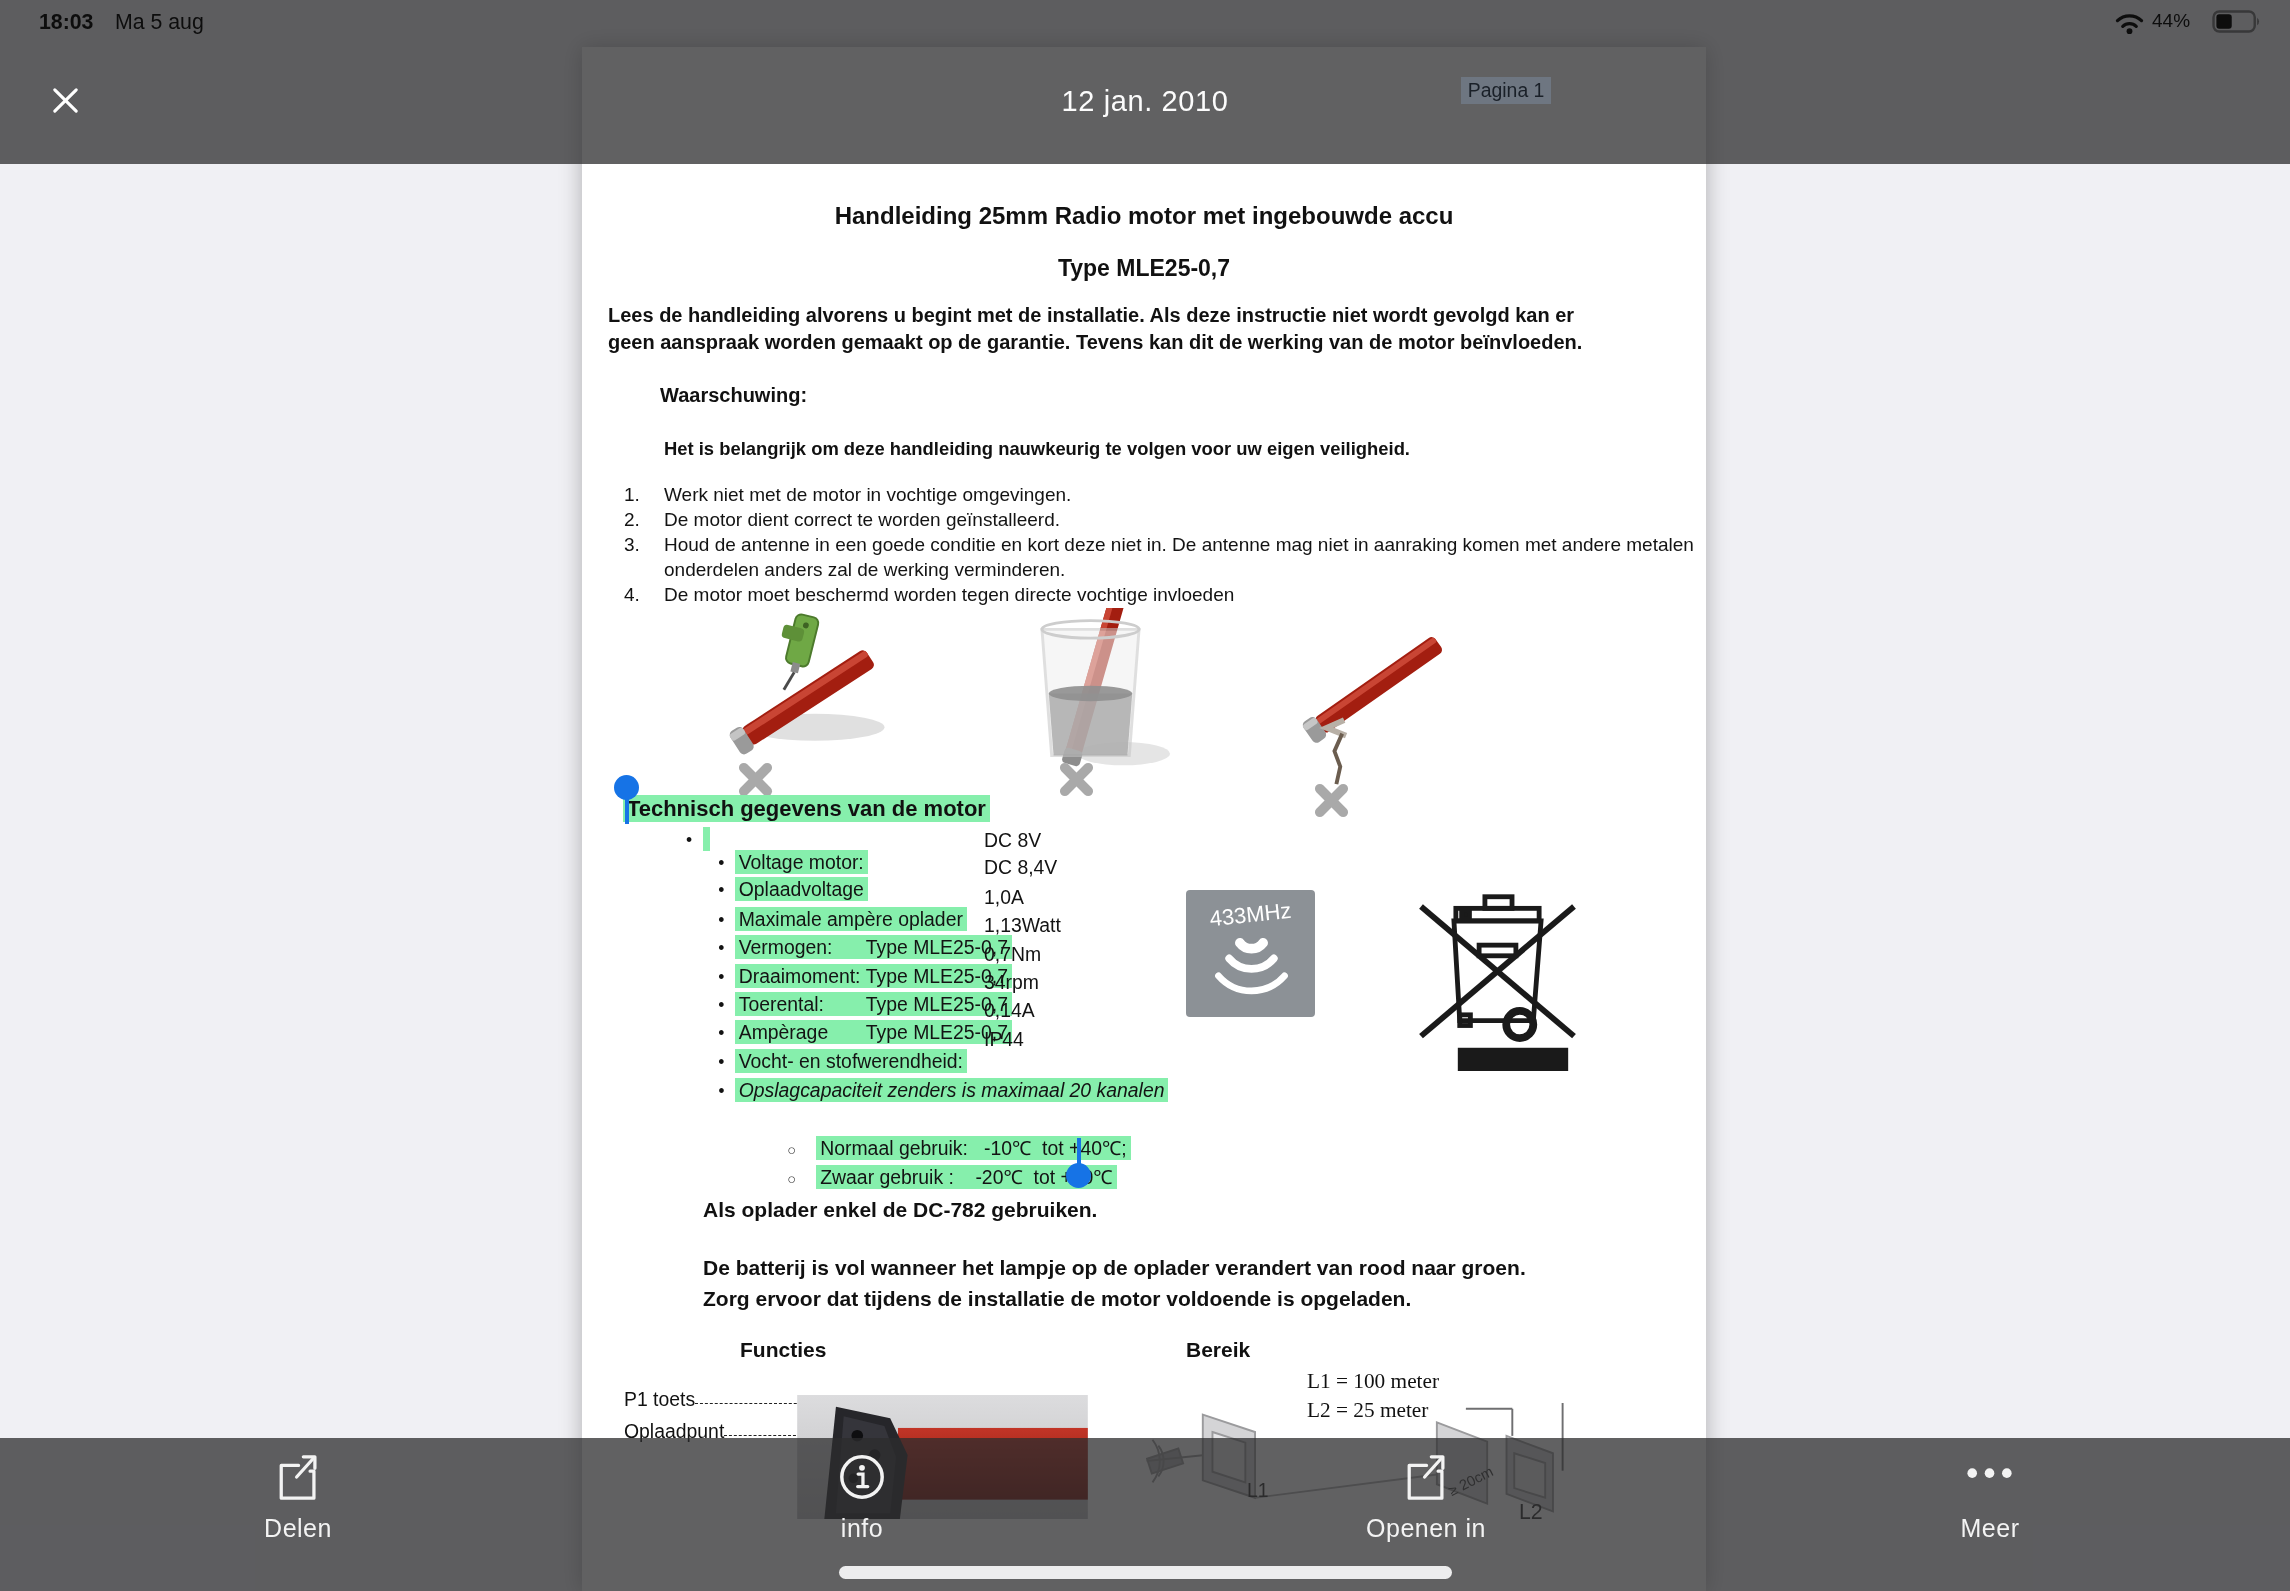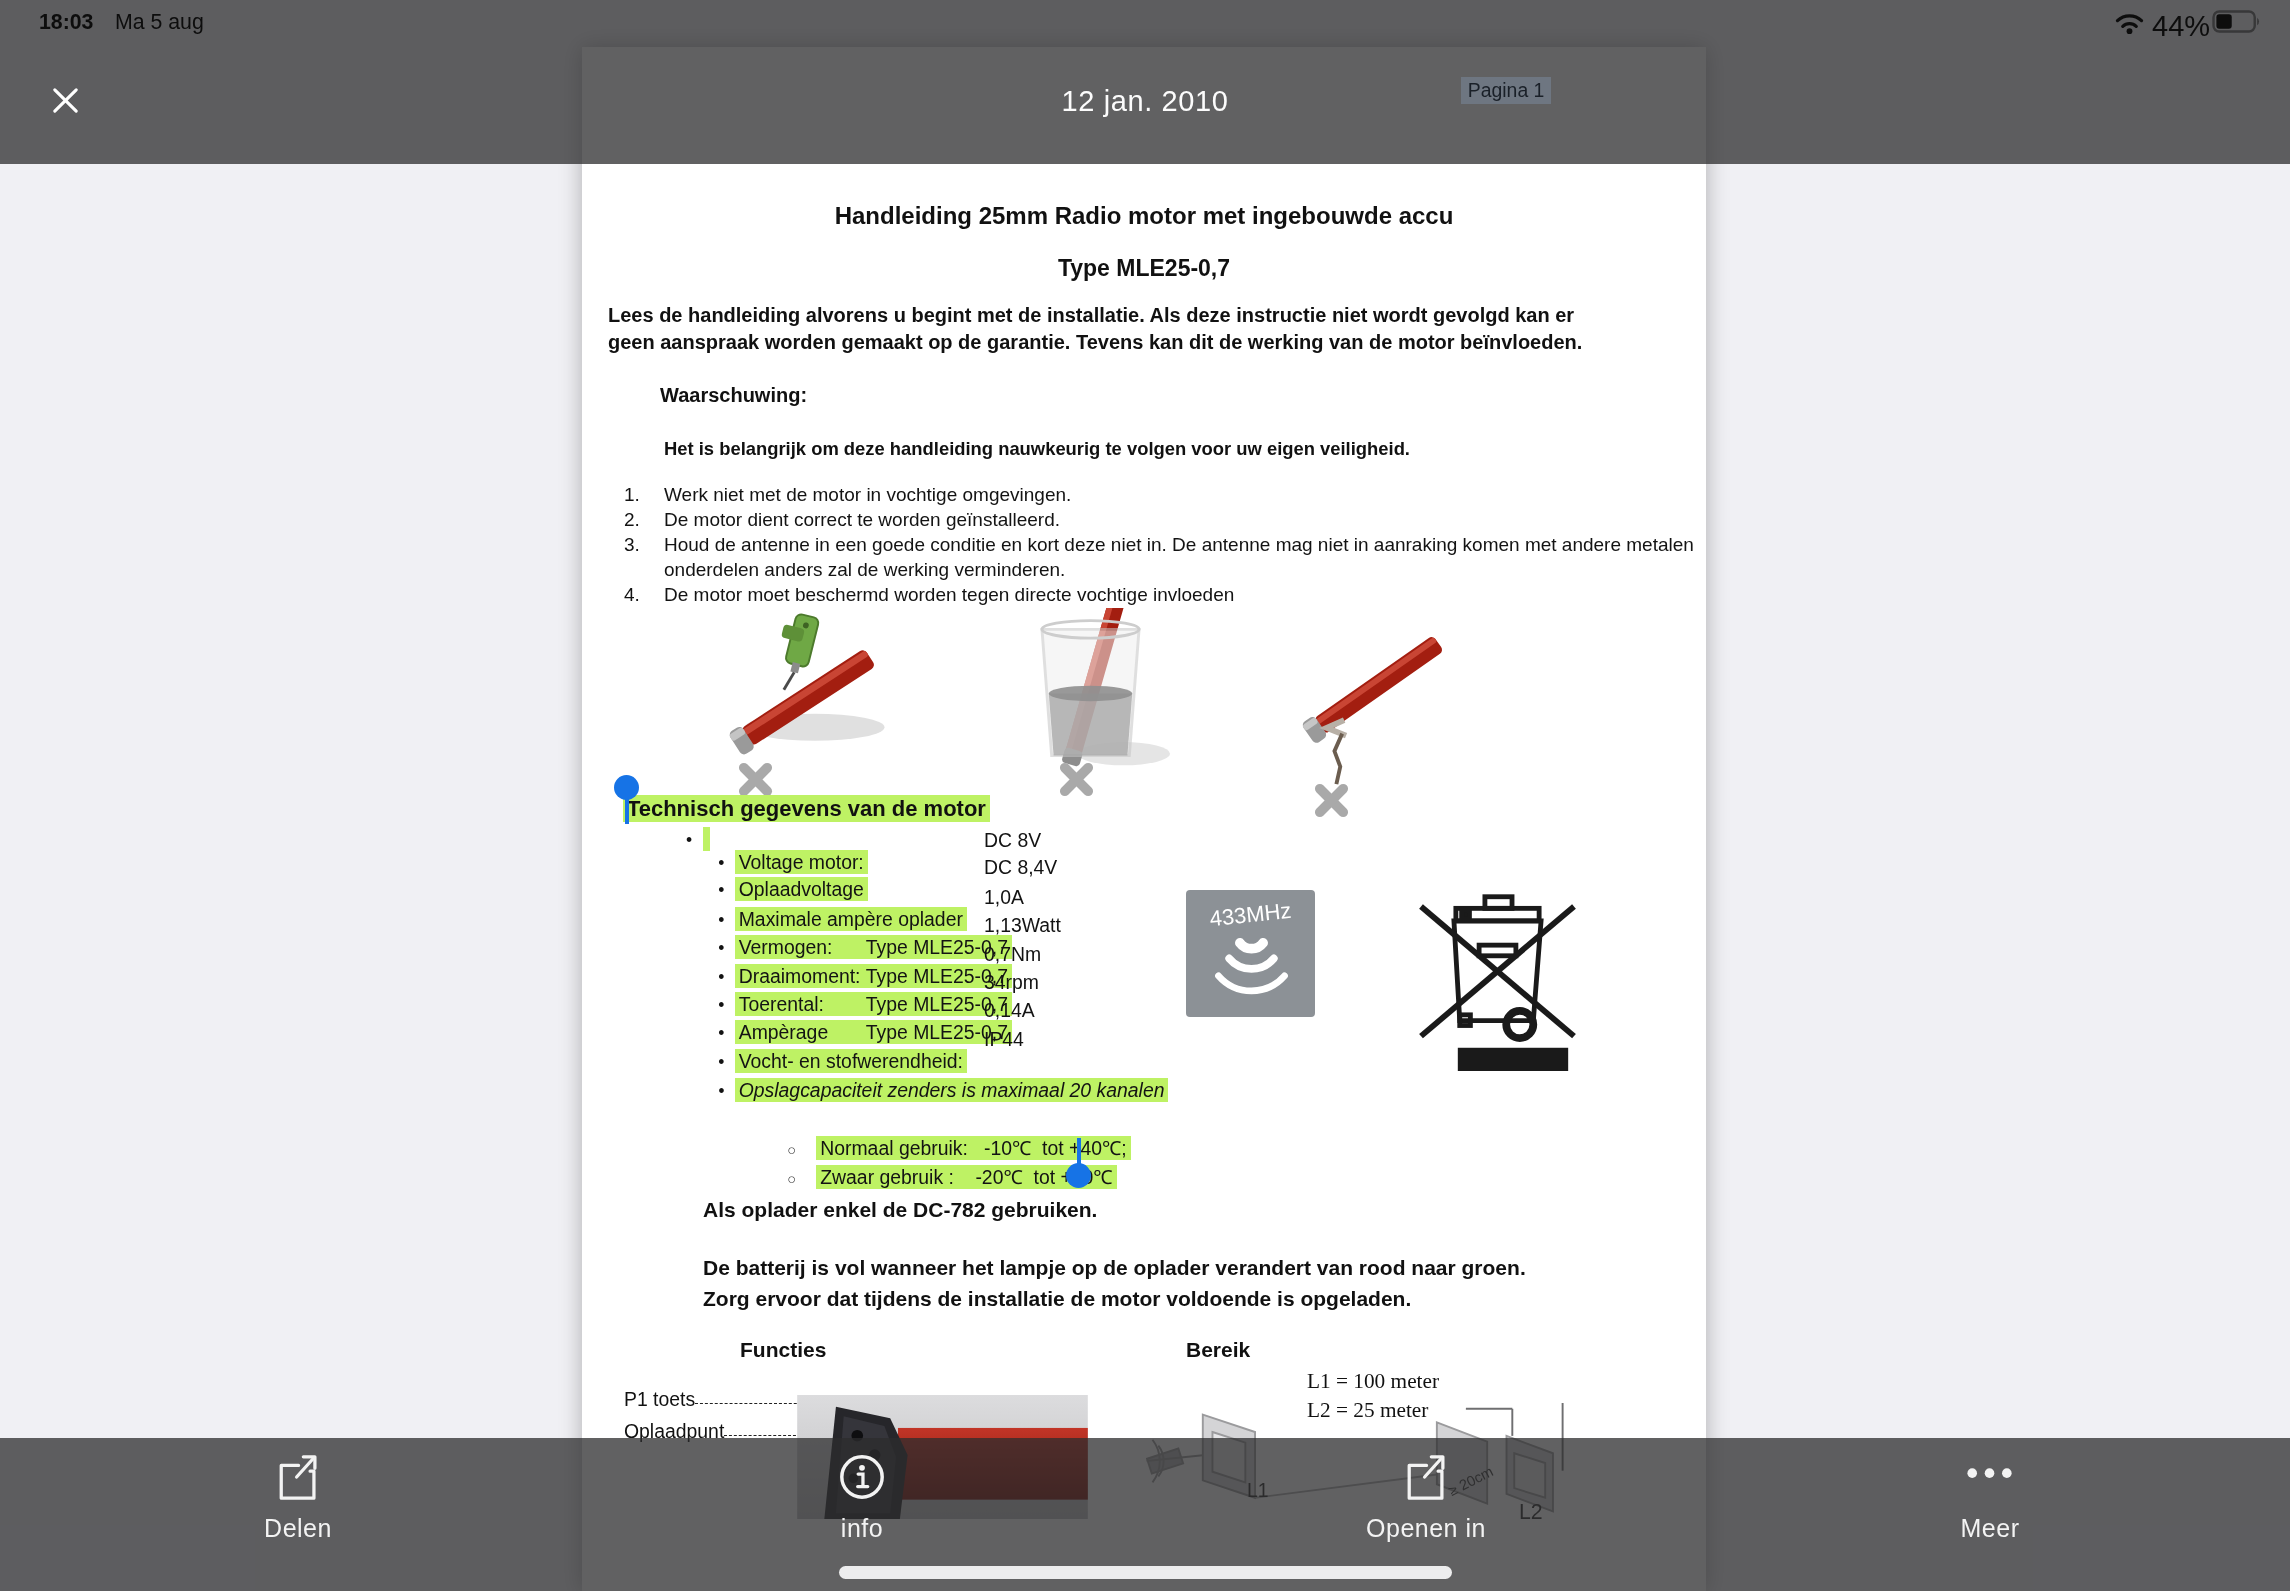--- a/index.html
+++ b/index.html
@@ -6,21 +6,21 @@
   #screen{position:relative;width:2290px;height:1591px;overflow:hidden;
           background:#F0F0F4;font-family:"Liberation Sans",sans-serif;}
   
   #page{position:absolute;left:582px;top:47px;width:1124px;height:1545px;
         background:#fff;box-shadow:0 0 21.3px rgba(0,0,0,.28);z-index:1;}
   .abs{position:absolute;}
   .doc{color:#111;}
   .b{font-weight:bold;}
   .ctr{left:0;width:1124px;text-align:center;}
   .nowrap{white-space:nowrap;}
-  .hl{background:#bef264;padding:1px 3.9px;}
+  .hl{background:#86efac;padding:1px 3.9px;}
   .spec-row{position:absolute;left:104px;font-size:19.4px;color:#131313;white-space:pre;}
   .spec-bullet{display:inline-block;width:16.5px;font-size:17.5px;}
   .spec-name.w{display:inline-block;width:127px;}
   .spec-val{position:absolute;left:298px;top:1px;white-space:pre;}
   .sub-row{position:absolute;left:173px;font-size:19.4px;color:#131313;white-space:pre;}
   .sub-marker{display:inline-block;width:29px;font-size:14.6px;color:#333;}
   .step-line{line-height:25px;font-size:19px;white-space:nowrap;color:#131313;}
   .step-num{display:inline-block;width:40px;}
   .leader{display:inline-block;border-bottom:1.9px dashed #222;height:11.6px;vertical-align:1.9px;}
   
@@ -292,21 +292,21 @@
   <div class="chrome" style="left:115px;top:9.7px;font-size:21.3px;">Ma 5 aug</div>
   <div class="chrome" style="left:2113px;top:10.7px;">
     <svg width="33" height="25" viewBox="0 0 34 26">
       <g stroke="#0D0D0D" fill="none" stroke-width="3.4" stroke-linecap="round">
         <path d="M10 16 A 10 10 0 0 1 24 16"></path>
         <path d="M4.5 10 A 18 18 0 0 1 29.5 10"></path>
       </g>
       <circle cx="17" cy="21" r="3" fill="#0D0D0D"></circle>
     </svg>
   </div>
-  <div class="chrome" style="left:2152px;top:9.7px;font-size:29px;text-align:center;">44%</div>
+  <div class="chrome" style="left:2152px;top:9.7px;font-size:19px;text-align:center;">44%</div>
   <div class="chrome" style="left:2212px;top:9.7px;">
     <svg width="50" height="23" viewBox="0 0 52 24">
       <rect x="1.5" y="1.5" width="43" height="21" rx="6" fill="none" stroke="rgba(10,10,10,0.45)" stroke-width="2.5"></rect>
       <rect x="4.5" y="4.5" width="16" height="15" rx="3" fill="#0D0D0D"></rect>
       <path d="M47 8 A 5 5 0 0 1 47 16" fill="rgba(10,10,10,0.45)"></path>
     </svg>
   </div>
 
   <div class="chrome" style="left:47px;top:82px;cursor:pointer;">
     <svg width="37" height="37" viewBox="0 0 38 38">

